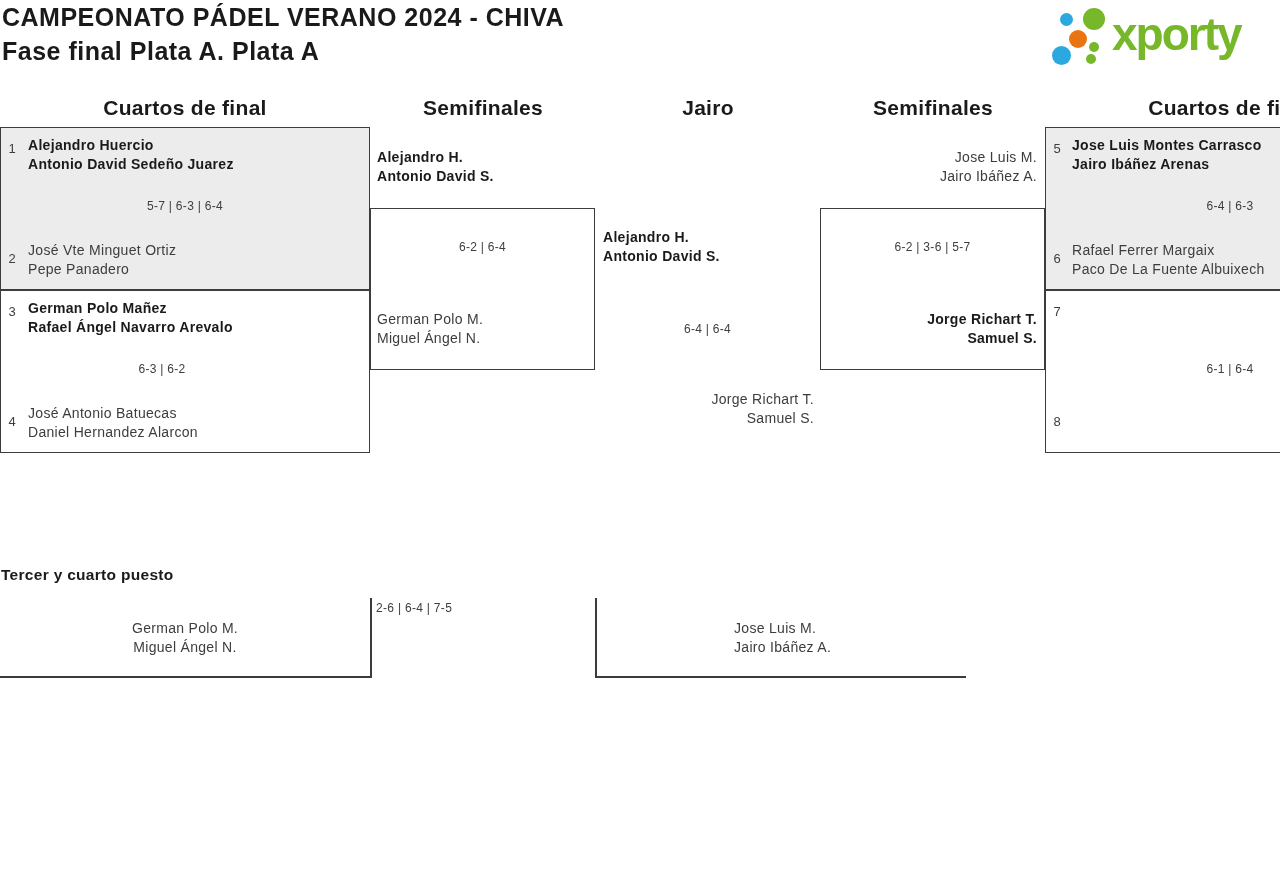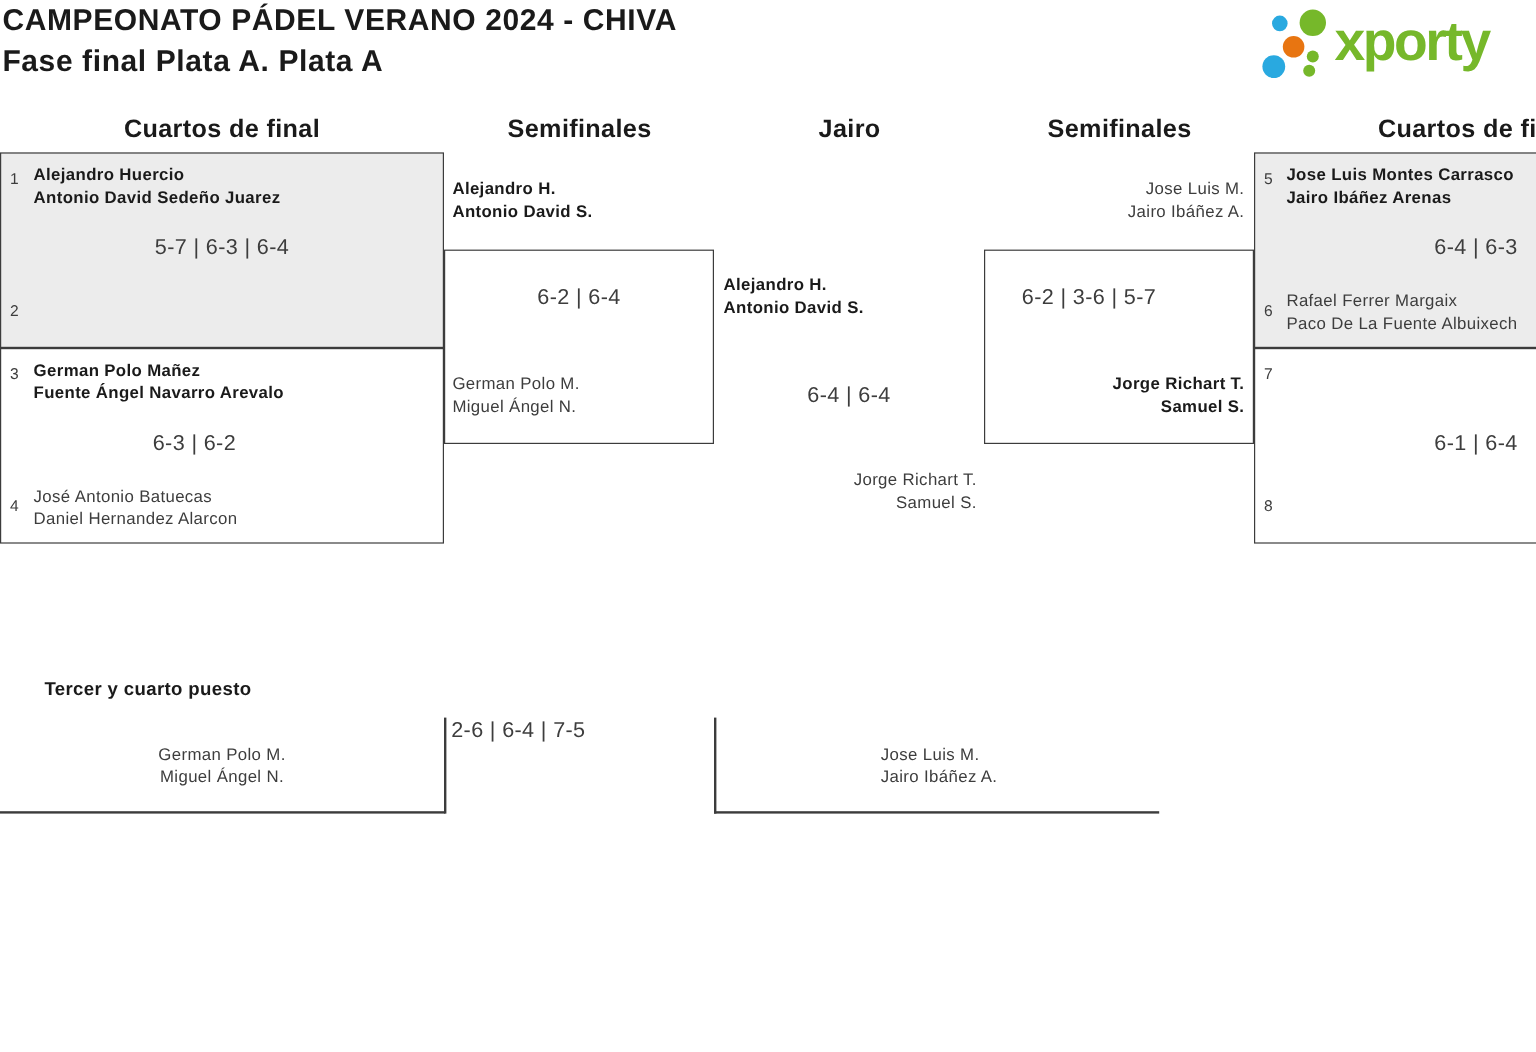--- a/index.html
+++ b/index.html
@@ -13,21 +13,21 @@
          font-weight:600;letter-spacing:.5px;color:var(--dark);white-space:nowrap;}
   .round-header{position:absolute;top:96px;transform:translateX(-50%);font-size:21px;
          font-weight:600;color:var(--dark);letter-spacing:.3px;white-space:nowrap;}
   .box{position:absolute;border:1.5px solid var(--border);background:#fff;box-sizing:border-box;}
   .box.gray{background:var(--gray);}
   .team{position:absolute;font-size:14px;line-height:19px;color:var(--mid);
         letter-spacing:.3px;white-space:nowrap;}
   .team.bold{font-weight:700;color:var(--dark);}
   .team.right{text-align:right;}
   .team.center{text-align:center;}
-  .score{position:absolute;font-size:18px;line-height:19px;color:var(--mid);
+  .score{position:absolute;font-size:12px;line-height:19px;color:var(--mid);
          text-align:center;letter-spacing:.3px;white-space:nowrap;}
   .score.left{text-align:left;}
   .seed{position:absolute;width:16px;font-size:13px;line-height:16px;color:var(--mid);text-align:center;}
   .line{position:absolute;background:var(--border);}
   .section-title{position:absolute;font-size:15.5px;font-weight:700;color:var(--dark);
          letter-spacing:.3px;white-space:nowrap;}
   .logo-dot{position:absolute;border-radius:50%;}
   .logo-text{position:absolute;left:1112px;top:8px;font-size:46px;line-height:52px;
          font-weight:700;letter-spacing:-2px;color:var(--green);}
 </style>
@@ -64,25 +64,29 @@
   <div class="box gray" style="left:1045px;top:127px;width:370px;height:163px;"></div>
   <div class="box" style="left:1045px;top:290px;width:370px;height:163px;"></div>
 
   <div class="seed" style="left:4px;top:141px;">1</div>
   <div class="team bold" style="left:28px;top:136px;">
     <div>Alejandro Huercio</div>
     <div>Antonio David Sedeño Juarez</div>
   </div>
   <div class="score" style="left:0;top:197px;width:370px;">5-7 | 6-3 | 6-4</div>
   <div class="seed" style="left:4px;top:251px;">2</div>
+  <div class="team" style="left:28px;top:241px;">
+    <div>José Vte Minguet Ortiz</div>
+    <div>Pepe Panadero</div>
+  </div>
 
   <div class="seed" style="left:4px;top:304px;">3</div>
   <div class="team bold" style="left:28px;top:299px;">
     <div>German Polo Mañez</div>
-    <div>Fuente Ángel Navarro Arevalo</div>
+    <div>Rafael Ángel Navarro Arevalo</div>
   </div>
   <div class="score" style="left:0;top:360px;width:324px;">6-3 | 6-2</div>
   <div class="seed" style="left:4px;top:414px;">4</div>
   <div class="team" style="left:28px;top:404px;">
     <div>José Antonio Batuecas</div>
     <div>Daniel Hernandez Alarcon</div>
   </div>
 
   <div class="team bold" style="left:377px;top:148px;">
     <div>Alejandro H.</div>
@@ -101,21 +105,21 @@
   <div class="score" style="left:595px;top:320px;width:225px;">6-4 | 6-4</div>
   <div class="team right" style="left:595px;top:390px;width:219px;">
     <div>Jorge Richart T.</div>
     <div>Samuel S.</div>
   </div>
 
   <div class="team right" style="left:820px;top:148px;width:217px;">
     <div>Jose Luis M.</div>
     <div>Jairo Ibáñez A.</div>
   </div>
-  <div class="score" style="left:795px;top:238px;width:225px;">6-2 | 3-6 | 5-7</div>
+  <div class="score" style="left:820px;top:238px;width:225px;">6-2 | 3-6 | 5-7</div>
   <div class="team bold right" style="left:820px;top:310px;width:217px;">
     <div>Jorge Richart T.</div>
     <div>Samuel S.</div>
   </div>
 
   <div class="seed" style="left:1049px;top:141px;">5</div>
   <div class="team bold" style="left:1072px;top:136px;">
     <div>Jose Luis Montes Carrasco</div>
     <div>Jairo Ibáñez Arenas</div>
   </div>
@@ -123,21 +127,21 @@
   <div class="seed" style="left:1049px;top:251px;">6</div>
   <div class="team" style="left:1072px;top:241px;">
     <div>Rafael Ferrer Margaix</div>
     <div>Paco De La Fuente Albuixech</div>
   </div>
 
   <div class="seed" style="left:1049px;top:304px;">7</div>
   <div class="score" style="left:1045px;top:360px;width:370px;">6-1 | 6-4</div>
   <div class="seed" style="left:1049px;top:414px;">8</div>
 
-  <div class="section-title" style="left:1px;top:566px;padding-left:36px;">Tercer y cuarto puesto</div>
+  <div class="section-title" style="left:1px;top:566px;">Tercer y cuarto puesto</div>
   <div class="line" style="left:0;top:676px;width:371px;height:2px;"></div>
   <div class="line" style="left:370px;top:598px;width:2px;height:80px;"></div>
   <div class="line" style="left:595px;top:598px;width:2px;height:80px;"></div>
   <div class="line" style="left:595px;top:676px;width:371px;height:2px;"></div>
   <div class="score left" style="left:376px;top:599px;">2-6 | 6-4 | 7-5</div>
   <div class="team center" style="left:0;top:619px;width:370px;">
     <div>German Polo M.</div>
     <div>Miguel Ángel N.</div>
   </div>
   <div class="team" style="left:734px;top:619px;">

